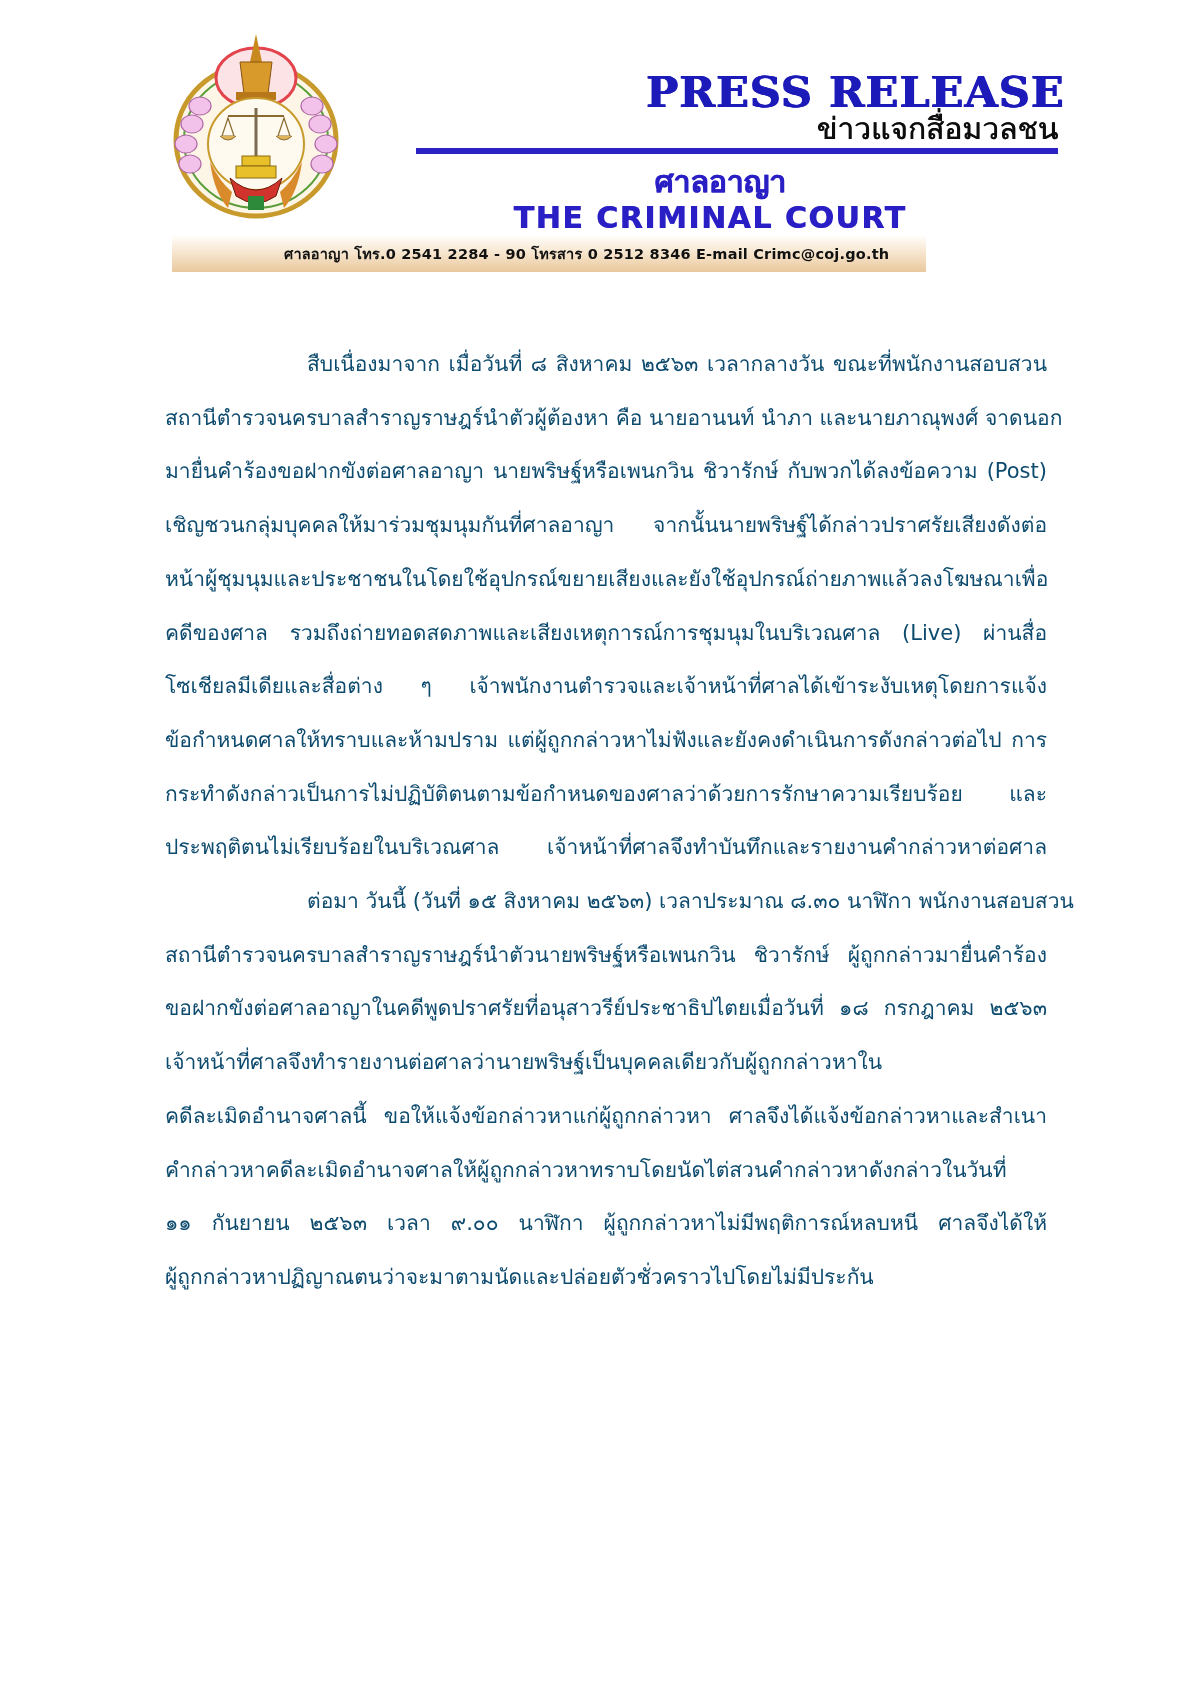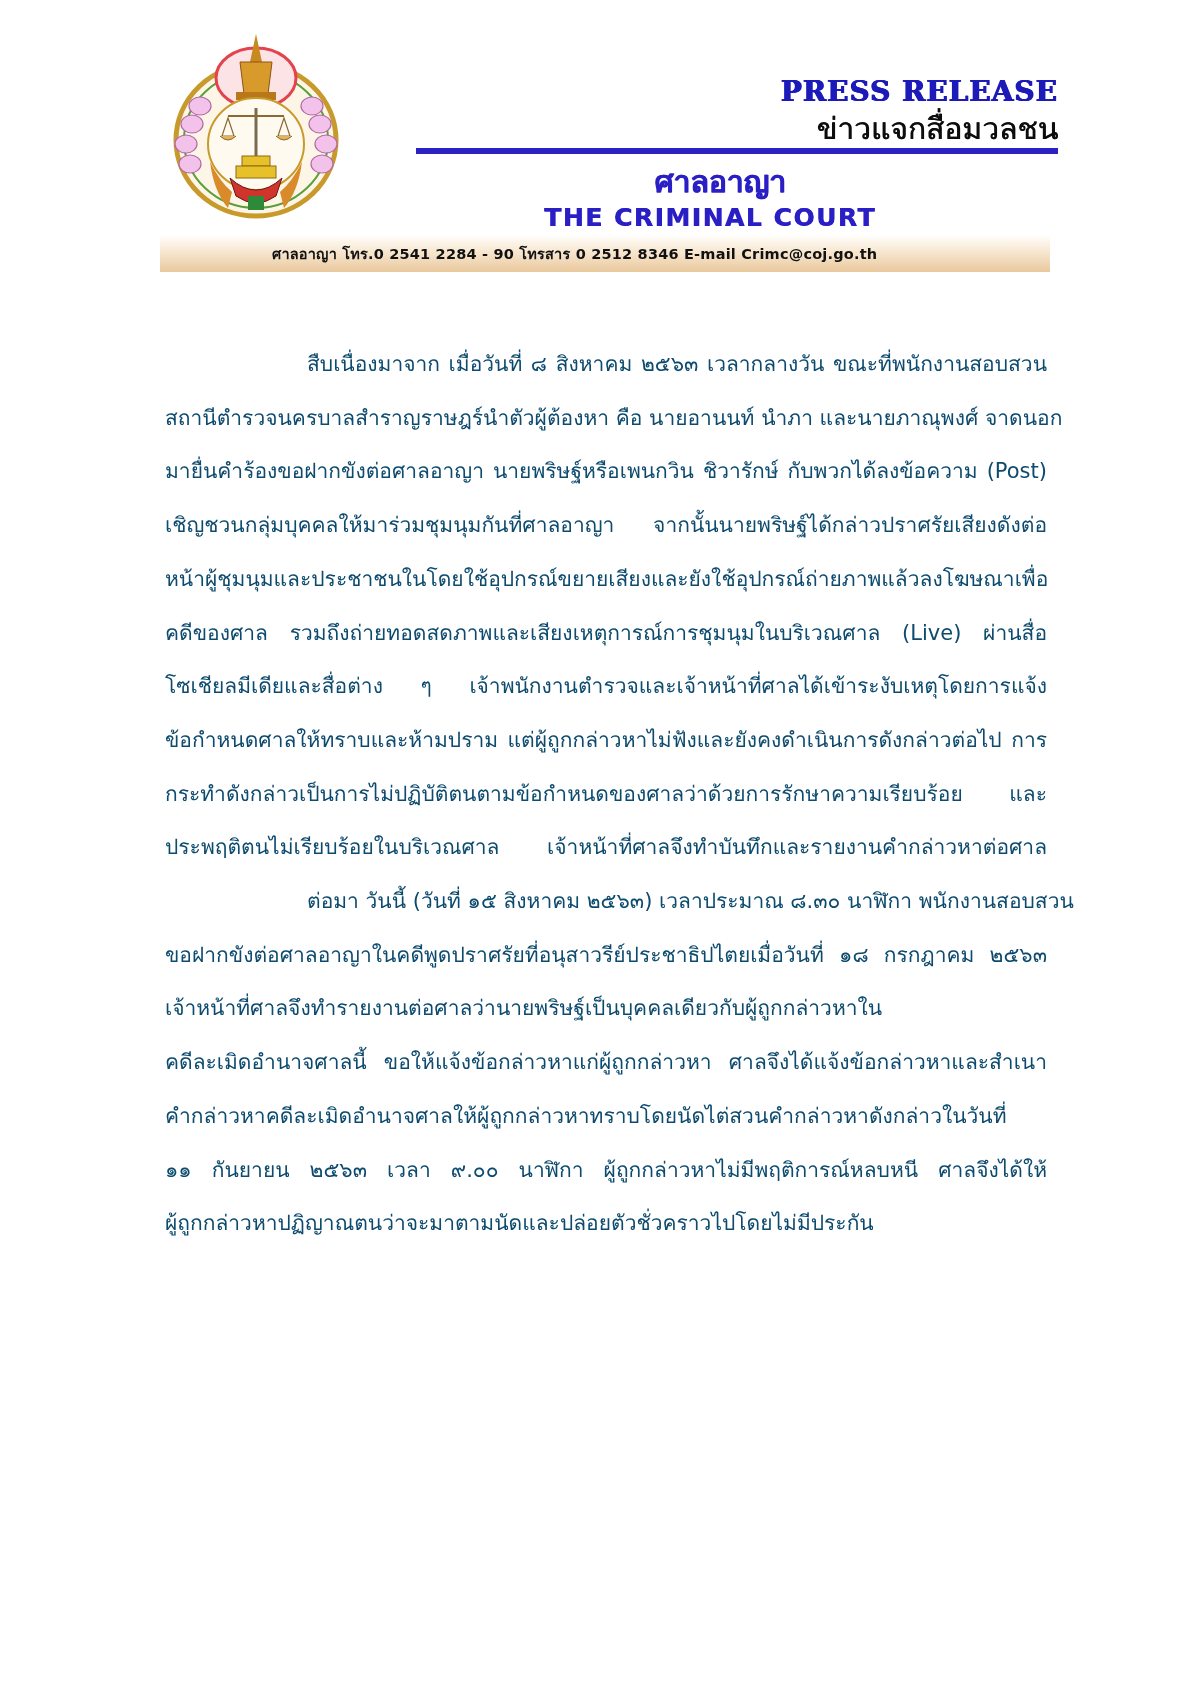--- a/index.html
+++ b/index.html
@@ -3,38 +3,38 @@
 <meta charset="utf-8">
 <style>
   html, body { margin: 0; padding: 0; background: #ffffff; }
   body { width: 1200px; height: 1682px; position: relative; overflow: hidden;
          font-family: "DejaVu Sans", sans-serif; color: #111; }
 
   
   .header { position: absolute; left: 0; top: 0; width: 1200px; height: 280px; }
   .logo { position: absolute; left: 170px; top: 32px; width: 172px; height: 188px; }
   .press-title { position: absolute; left: 646px; top: 74px; width: 412px;
-    font-family: "DejaVu Serif", serif; font-weight: 900; font-size: 28px;
+    font-family: "DejaVu Serif", serif; font-weight: 900; font-size: 43px;
     letter-spacing: 1px; color: #1c1ab8; line-height: 36px; white-space: nowrap;
     text-shadow: 0.6px 0 0 #1c1ab8, -0.6px 0 0 #1c1ab8; text-align: right; }
   .press-thai { position: absolute; left: 646px; top: 112px; width: 412px;
     font-family: "DejaVu Sans", sans-serif; font-weight: normal; font-size: 30px;
     color: #0d0d0d; line-height: 34px; white-space: nowrap; text-align: right;
     text-shadow: 0.7px 0 0 #0d0d0d; }
   .blue-rule { position: absolute; left: 416px; top: 148px; width: 642px; height: 6px;
     background: #2c22c4; }
   .court-thai { position: absolute; left: 600px; top: 164px; width: 240px;
     font-family: "DejaVu Sans", sans-serif; font-weight: bold; font-size: 30px;
     color: #2a1fc4; line-height: 36px; white-space: nowrap; text-align: center;
     text-shadow: 0.8px 0 0 #2a1fc4; }
   .court-eng { position: absolute; left: 470px; top: 204px; width: 480px;
-    font-family: "DejaVu Sans", sans-serif; font-weight: bold; font-size: 25px;
+    font-family: "DejaVu Sans", sans-serif; font-weight: bold; font-size: 30px;
     color: #2a1fc4; letter-spacing: 1.5px; line-height: 28px; white-space: nowrap;
     text-align: center; text-shadow: 0.6px 0 0 #2a1fc4; }
-  .contact-band { position: absolute; left: 160px; top: 236px; width: 890px; height: 36px;
+  .contact-band { position: absolute; left: 172px; top: 236px; width: 754px; height: 36px;
     background: linear-gradient(to bottom, #fffdfa 0%, #f7e6cf 45%, #e9c89d 100%); }
   .contact-text { position: absolute; left: 112px; top: 9px; white-space: nowrap;
     font-family: "DejaVu Sans", sans-serif; font-weight: bold; font-size: 14.5px;
     color: #111; line-height: 18px; letter-spacing: 0.2px; }
 
   
   .content { position: absolute; left: 165px; top: 338px; width: 882px; }
   .para { margin: 0; font-family: "DejaVu Sans", sans-serif; font-size: 21px;
     line-height: 53.7px; color: #0c4a6e; text-align: justify; text-align-last: left; }
   .line { display: block; white-space: nowrap; text-align-last: justify; text-align: justify; }
@@ -105,20 +105,21 @@
     <span class="line">เชิญชวนกลุ่มบุคคลให้มาร่วมชุมนุมกันที่ศาลอาญา จากนั้นนายพริษฐ์ได้กล่าวปราศรัยเสียงดังต่อ</span>
     <span class="line">หน้าผู้ชุมนุมและประชาชนในโดยใช้อุปกรณ์ขยายเสียงและยังใช้อุปกรณ์ถ่ายภาพแล้วลงโฆษณาเพื่อ</span>
     <span class="line">คดีของศาล รวมถึงถ่ายทอดสดภาพและเสียงเหตุการณ์การชุมนุมในบริเวณศาล (Live) ผ่านสื่อ</span>
     <span class="line">โซเชียลมีเดียและสื่อต่าง ๆ เจ้าพนักงานตำรวจและเจ้าหน้าที่ศาลได้เข้าระงับเหตุโดยการแจ้ง</span>
     <span class="line">ข้อกำหนดศาลให้ทราบและห้ามปราม แต่ผู้ถูกกล่าวหาไม่ฟังและยังคงดำเนินการดังกล่าวต่อไป การ</span>
     <span class="line">กระทำดังกล่าวเป็นการไม่ปฏิบัติตนตามข้อกำหนดของศาลว่าด้วยการรักษาความเรียบร้อย และ</span>
     <span class="line">ประพฤติตนไม่เรียบร้อยในบริเวณศาล เจ้าหน้าที่ศาลจึงทำบันทึกและรายงานคำกล่าวหาต่อศาล</span>
   </p>
   <p class="para">
     <span class="line indent">ต่อมา วันนี้ (วันที่ ๑๕ สิงหาคม ๒๕๖๓) เวลาประมาณ ๘.๓๐ นาฬิกา  พนักงานสอบสวน</span>
+    <span class="line">สถานีตำรวจนครบาลสำราญราษฎร์นำตัวนายพริษฐ์หรือเพนกวิน ชิวารักษ์ ผู้ถูกกล่าวมายื่นคำร้อง</span>
     <span class="line">ขอฝากขังต่อศาลอาญาในคดีพูดปราศรัยที่อนุสาวรีย์ประชาธิปไตยเมื่อวันที่ ๑๘ กรกฎาคม ๒๕๖๓</span>
     <span class="line">เจ้าหน้าที่ศาลจึงทำรายงานต่อศาลว่านายพริษฐ์เป็นบุคคลเดียวกับผู้ถูกกล่าวหาใน</span>
     <span class="line">คดีละเมิดอำนาจศาลนี้ ขอให้แจ้งข้อกล่าวหาแก่ผู้ถูกกล่าวหา ศาลจึงได้แจ้งข้อกล่าวหาและสำเนา</span>
     <span class="line">คำกล่าวหาคดีละเมิดอำนาจศาลให้ผู้ถูกกล่าวหาทราบโดยนัดไต่สวนคำกล่าวหาดังกล่าวในวันที่</span>
     <span class="line">๑๑ กันยายน ๒๕๖๓ เวลา ๙.๐๐ นาฬิกา ผู้ถูกกล่าวหาไม่มีพฤติการณ์หลบหนี ศาลจึงได้ให้</span>
     <span class="line last">ผู้ถูกกล่าวหาปฏิญาณตนว่าจะมาตามนัดและปล่อยตัวชั่วคราวไปโดยไม่มีประกัน</span>
   </p>
 </div>
 
 </body></html>

